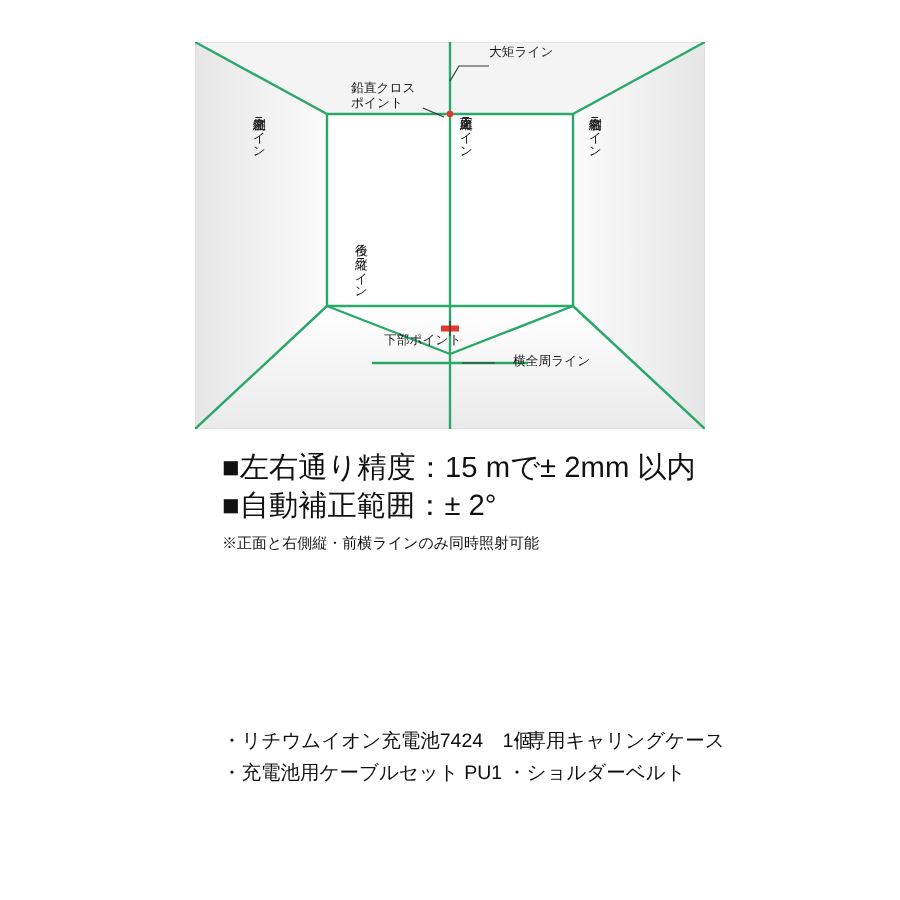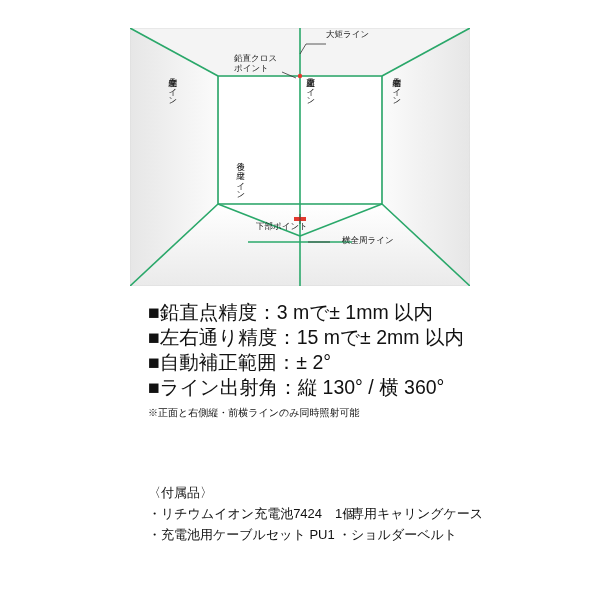--- a/index.html
+++ b/index.html
@@ -182,29 +182,26 @@
 ポイント</div>
     <div class="diag-label vert" style="left:38px; top:44px;">左側縦ライン</div>
     <div class="diag-label vert" style="left:176px; top:44px;">正面縦ライン</div>
     <div class="diag-label vert" style="left:262px; top:44px;">右側縦ライン</div>
     <div class="diag-label vert" style="left:106px; top:128px;">後ろ縦ライン</div>
     <div class="diag-label" style="left:126px; top:194px;">下部ポイント</div>
     <div class="diag-label" style="left:196px; top:208px;margin-left:16px;">横全周ライン</div>
   </div>
 
   <div id="specs">
-    <div class="spec-row">■鉛直点精度：3 mで± 1mm 以内</div>
     <div class="spec-row">■左右通り精度：15 mで± 2mm 以内</div>
     <div class="spec-row">■自動補正範囲：± 2°</div>
-    <div class="spec-row">■ライン出射角：縦 130° / 横 360°</div>
     <div class="spec-note">※正面と右側縦・前横ラインのみ同時照射可能</div>
   </div>
 
   <div id="accessories">
-    <div class="acc-title">〈付属品〉</div>
     <div class="acc-row">
       <div class="acc-col-left">・リチウムイオン充電池7424　1個</div>
       <div class="acc-col-right">・専用キャリングケース</div>
     </div>
     <div class="acc-row">
       <div class="acc-col-left">・充電池用ケーブルセット PU1</div>
       <div class="acc-col-right">・ショルダーベルト</div>
     </div>
   </div>
 

